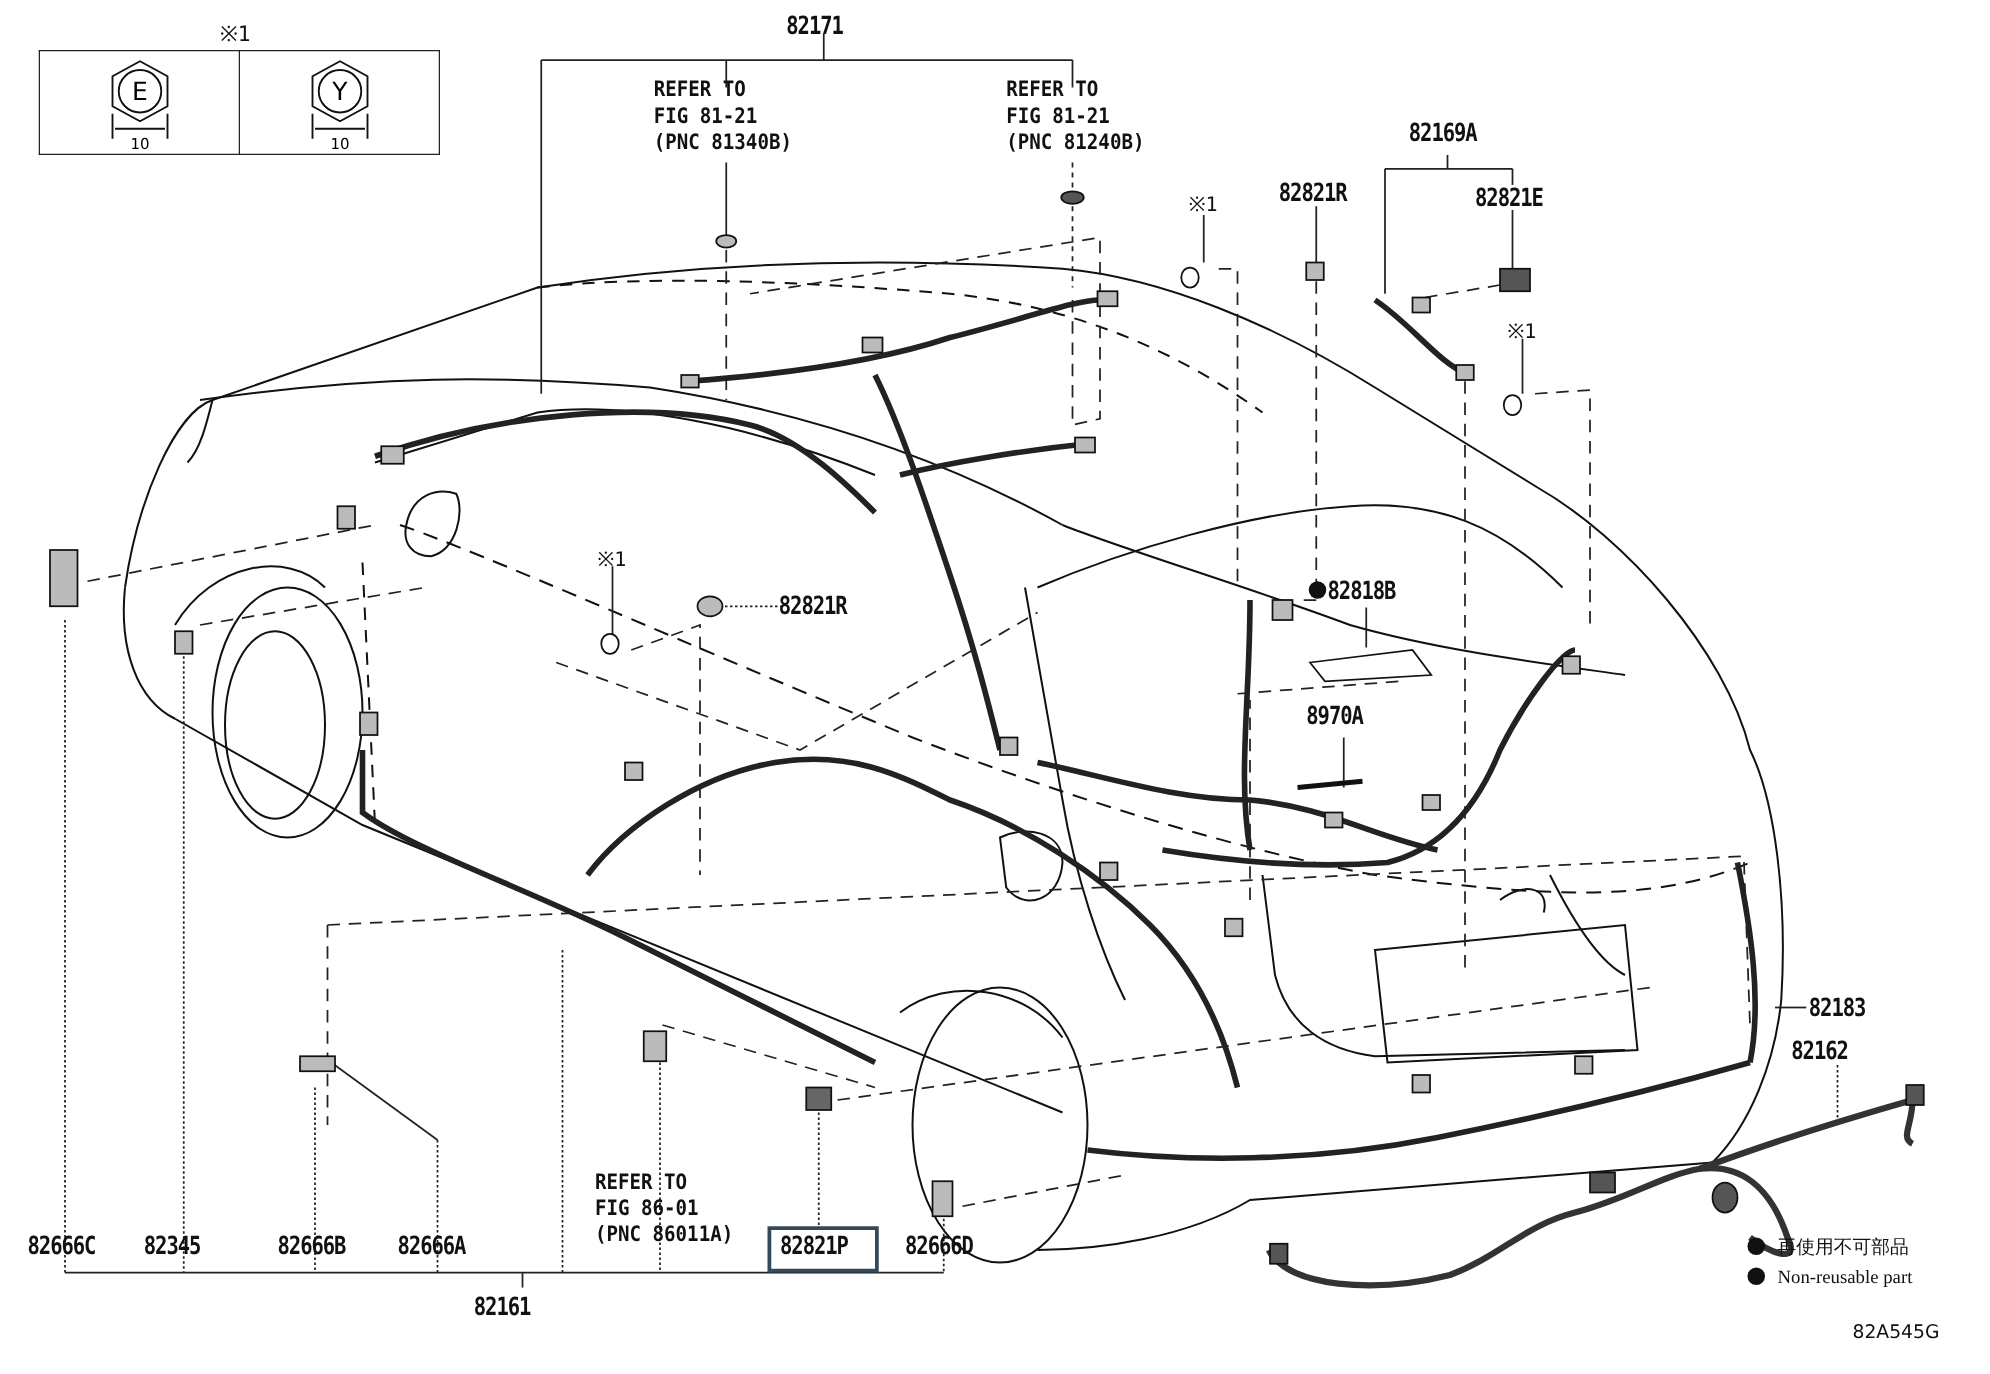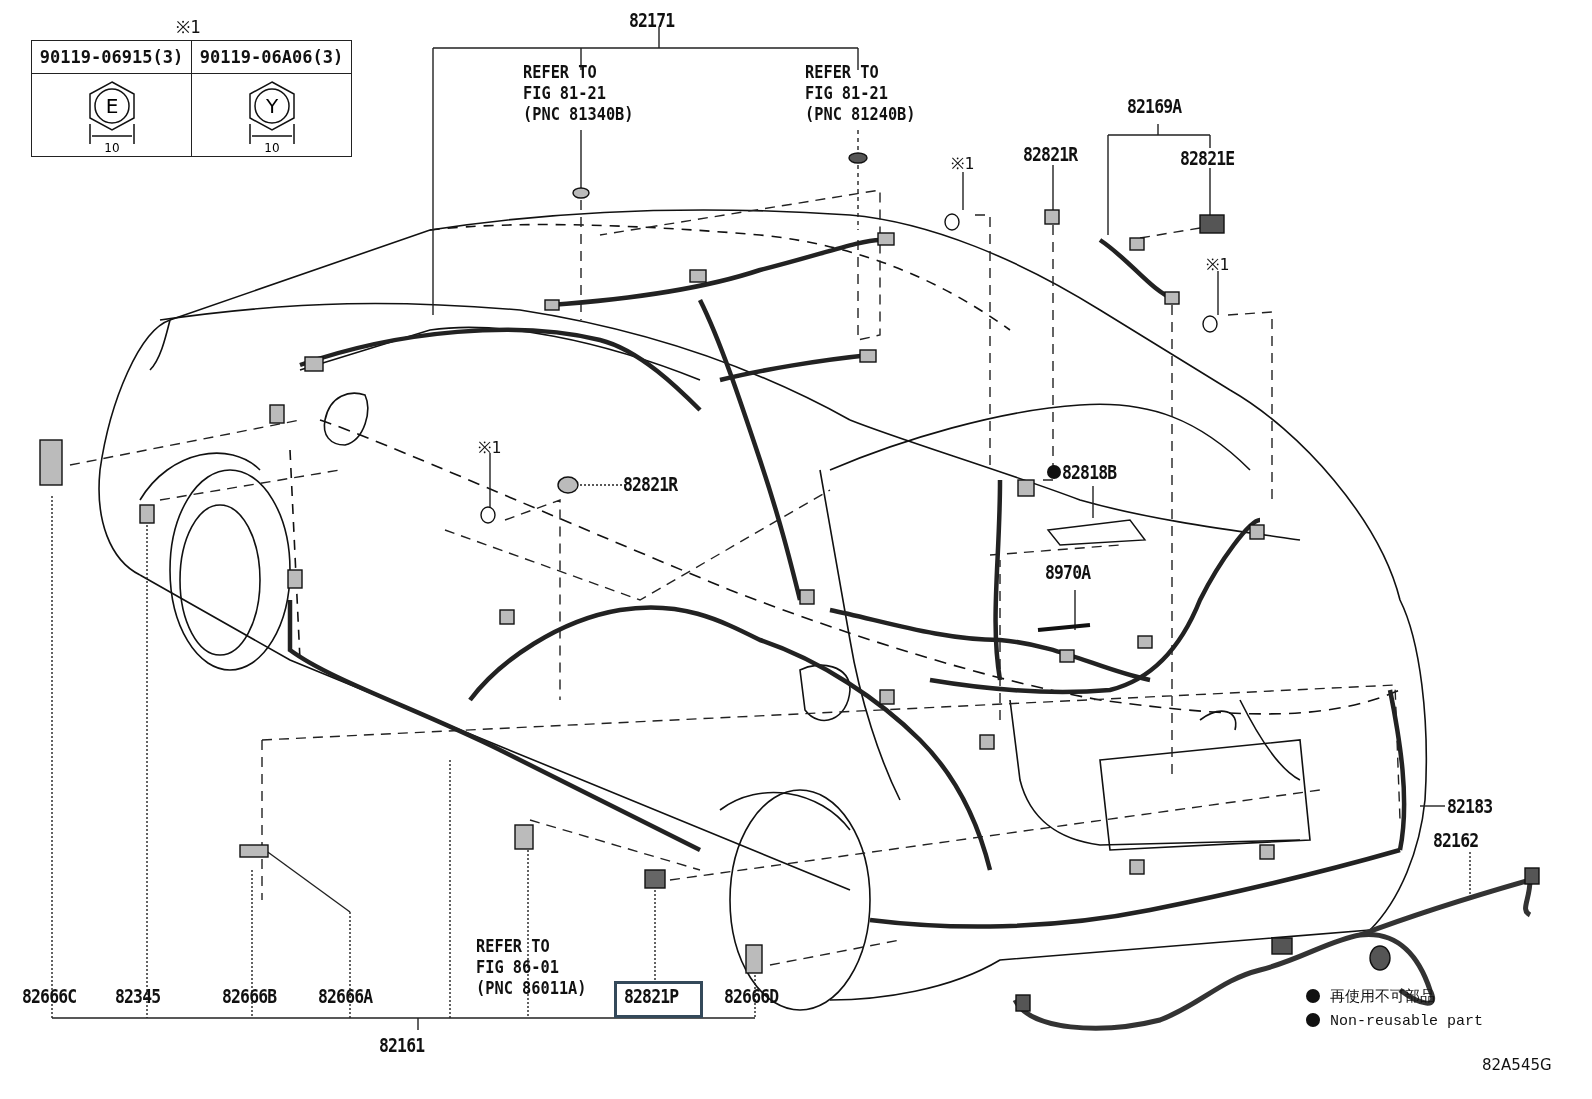--- a/index.html
+++ b/index.html
@@ -6,21 +6,21 @@
   body { width:1592px; height:1099px; position:relative; overflow:hidden; font-family:"DejaVu Sans Mono","Liberation Mono",monospace; color:#111; }
   #diagram { position:absolute; left:0; top:0; width:1592px; height:1099px; }
   .lbl { position:absolute; font-family:"DejaVu Sans Mono","Liberation Mono",monospace; font-weight:bold; font-size:20px; letter-spacing:-1px; color:#111; white-space:nowrap; line-height:1; transform:scaleX(0.82); transform-origin:left top; }
   .ref { position:absolute; font-family:"DejaVu Sans Mono","Liberation Mono",monospace; font-size:17px; font-weight:bold; color:#111; line-height:21px; white-space:pre; transform:scaleX(0.9); transform-origin:left top; }
   .note { position:absolute; font-family:"DejaVu Sans Mono","Liberation Mono",monospace; font-size:14px; color:#111; }
   .hilite { position:absolute; border:3px solid #34495a; }
   table.fast { position:absolute; left:31px; top:40px; border-collapse:collapse; }
   table.fast td { border:1.5px solid #222; padding:0; width:159px; text-align:center; }
   table.fast td.hd { height:32px; font-family:"DejaVu Sans Mono","Liberation Mono",monospace; font-weight:bold; font-size:17px; }
   table.fast td.ic { height:82px; position:relative; }
-  .legend { position:absolute; left:1306px; top:986px; font-family:Liberation Mono, monospace; font-size:15px; line-height:24px; }
+  .legend { position:absolute; left:1398px; top:986px; font-family:Liberation Serif, serif; font-size:15px; line-height:24px; }
   .legend .dot { display:inline-block; width:14px; height:14px; border-radius:50%; background:#111; margin-right:10px; vertical-align:-2px; }
   .figcode { position:absolute; left:1482px; top:1056px; font-family:"DejaVu Sans","Liberation Sans",sans-serif; font-size:15px; }
 </style>
 </head>
 <body>
 
 <svg id="diagram" viewBox="0 0 1592 1099" xmlns="http://www.w3.org/2000/svg" fill="none" stroke="#111" stroke-width="1.6">
 
   <g>
     <path d="M100,470 C110,400 140,330 170,320 L430,230 C560,210 700,205 850,215 C930,222 1020,260 1100,310 L1230,390 C1300,430 1380,520 1400,600 C1420,640 1430,720 1425,800 C1420,850 1400,900 1370,930 L1000,960 C950,990 880,1000 830,1000"></path>
@@ -152,24 +152,20 @@
     <ellipse cx="1210" cy="324" rx="7" ry="8" fill="#fff"></ellipse>
     <ellipse cx="488" cy="515" rx="7" ry="8" fill="#fff"></ellipse>
     <path d="M1048,530 L1130,520 L1145,540 L1060,545 Z" fill="#fff"></path>
     <path d="M1038,630 L1090,625" stroke-width="4"></path>
   </g>
 </svg>
 
 <div class="note" style="left:176px;top:15px;font-size:17px;">※1</div>
 <table class="fast">
   <tbody>
-      <tr>
-    <td class="hd">90119-06915(3)</td>
-    <td class="hd">90119-06A06(3)</td>
-  </tr>
   <tr>
     <td class="ic">
       <svg width="80" height="76" viewBox="0 0 80 76" style="position:absolute;left:40px;top:4px;">
         <polygon points="40,4 62,16 62,40 40,52 18,40 18,16" fill="none" stroke="#111" stroke-width="1.5"></polygon>
         <circle cx="40" cy="28" r="17" fill="none" stroke="#111" stroke-width="1.5"></circle>
         <text x="40" y="35" text-anchor="middle" font-size="20" font-family="DejaVu Sans, sans-serif">E</text>
         <path d="M18,46 L18,66 M62,46 L62,66 M20,58 L60,58" stroke="#111" stroke-width="1.5"></path>
         <text x="40" y="74" text-anchor="middle" font-size="12" font-family="DejaVu Sans, sans-serif">10</text>
       </svg>
     </td>

